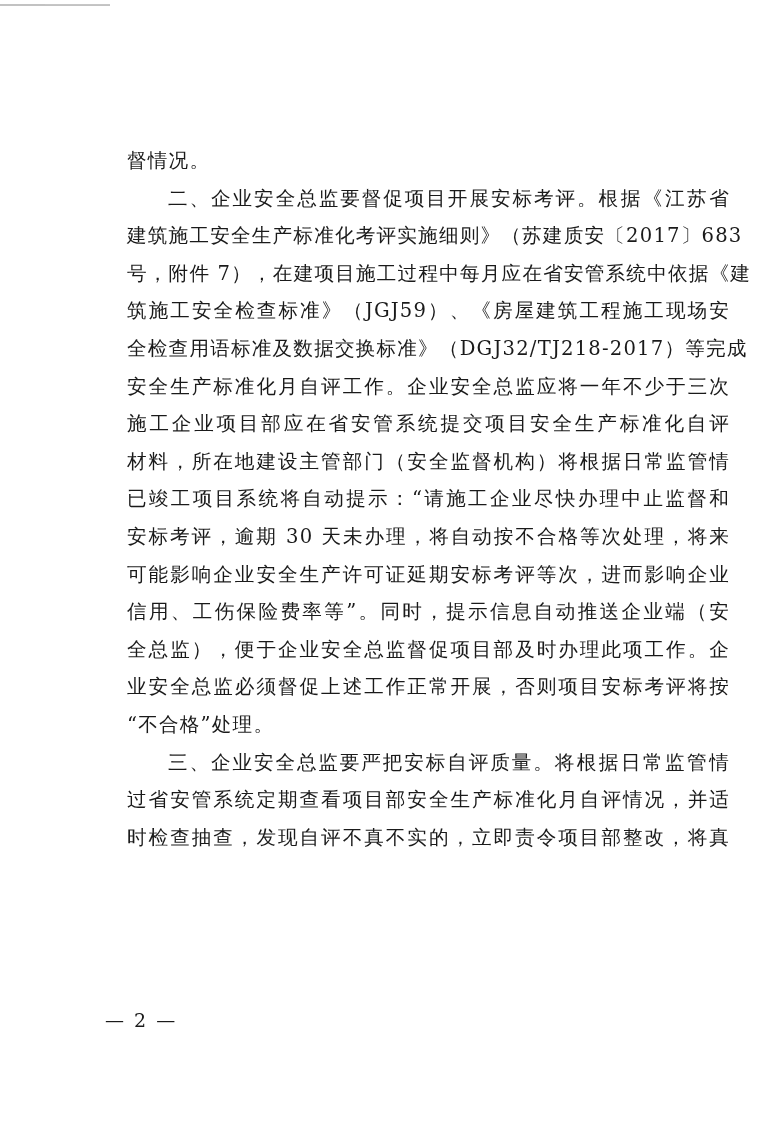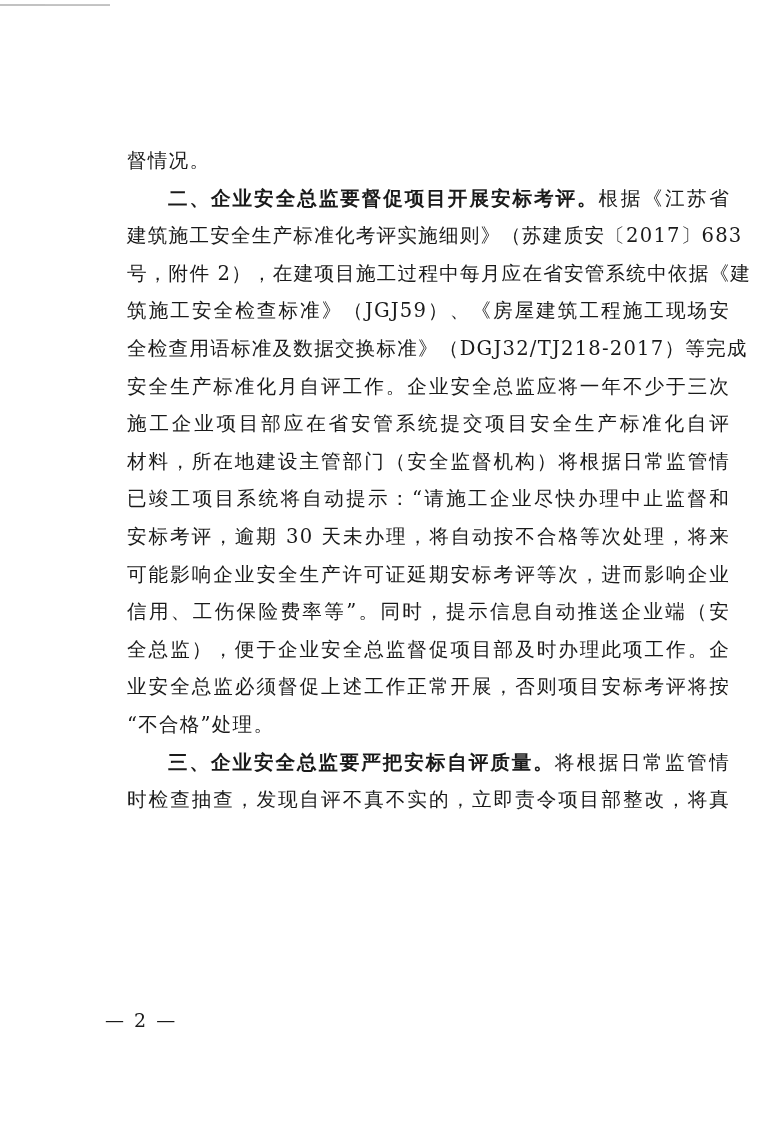--- a/index.html
+++ b/index.html
@@ -15,48 +15,49 @@
   }
   .page {
     position: absolute; left: 87px; top: 142px; width: 603px; margin-left: 40px;
   }
   .line {
     height: 37.6px; line-height: 37.6px; font-size: 19.6px; white-space: nowrap;
     letter-spacing: 1.2px; text-align: justify; text-align-last: justify; overflow: visible;
   }
   .line.last { text-align-last: left; }
   .indent { padding-left: 41px; }
-  .bold { font-weight: bold; font-family: "DejaVu Sans", "Liberation Sans", sans-serif; letter-spacing: 0.6px; }
+  .bold { font-weight: normal; font-family: "DejaVu Sans", "Liberation Sans", sans-serif; letter-spacing: 0.6px; }
   .page-number {
     position: absolute; left: 105px; top: 1008px; font-size: 19px; line-height: 24px; letter-spacing: 2px;
   }
 </style>
 </head>
 <body>
 
 <div class="scan-edge"></div>
 <div class="scan-edge2"></div>
 
 <div class="page">
 
   <div class="line last">督情况。</div>
 
   <div class="line indent"><span class="bold">二、企业安全总监要督促项目开展安标考评。</span><span>根据《江苏省</span></div>
   <div class="line">建筑施工安全生产标准化考评实施细则》（苏建质安〔2017〕683</div>
-  <div class="line">号，附件 2），在建项目施工过程中每月应在省安管系统中依据《建</div>
+  <div class="line">号，附件 7），在建项目施工过程中每月应在省安管系统中依据《建</div>
   <div class="line">筑施工安全检查标准》（JGJ59）、《房屋建筑工程施工现场安</div>
   <div class="line">全检查用语标准及数据交换标准》（DGJ32/TJ218-2017）等完成</div>
   <div class="line">安全生产标准化月自评工作。企业安全总监应将一年不少于三次</div>
   <div class="line">施工企业项目部应在省安管系统提交项目安全生产标准化自评</div>
   <div class="line">材料，所在地建设主管部门（安全监督机构）将根据日常监管情</div>
   <div class="line">已竣工项目系统将自动提示：“请施工企业尽快办理中止监督和</div>
   <div class="line">安标考评，逾期 30 天未办理，将自动按不合格等次处理，将来</div>
   <div class="line">可能影响企业安全生产许可证延期安标考评等次，进而影响企业</div>
   <div class="line">信用、工伤保险费率等”。同时，提示信息自动推送企业端（安</div>
   <div class="line">全总监），便于企业安全总监督促项目部及时办理此项工作。企</div>
   <div class="line">业安全总监必须督促上述工作正常开展，否则项目安标考评将按</div>
   <div class="line last">“不合格”处理。</div>
 
   <div class="line indent"><span class="bold">三、企业安全总监要严把安标自评质量。</span><span>将根据日常监管情</span></div>
+  <div class="line">过省安管系统定期查看项目部安全生产标准化月自评情况，并适</div>
   <div class="line">时检查抽查，发现自评不真不实的，立即责令项目部整改，将真</div>
 </div>
 
 <div class="page-number">— 2 —</div>
 
 </body></html>

